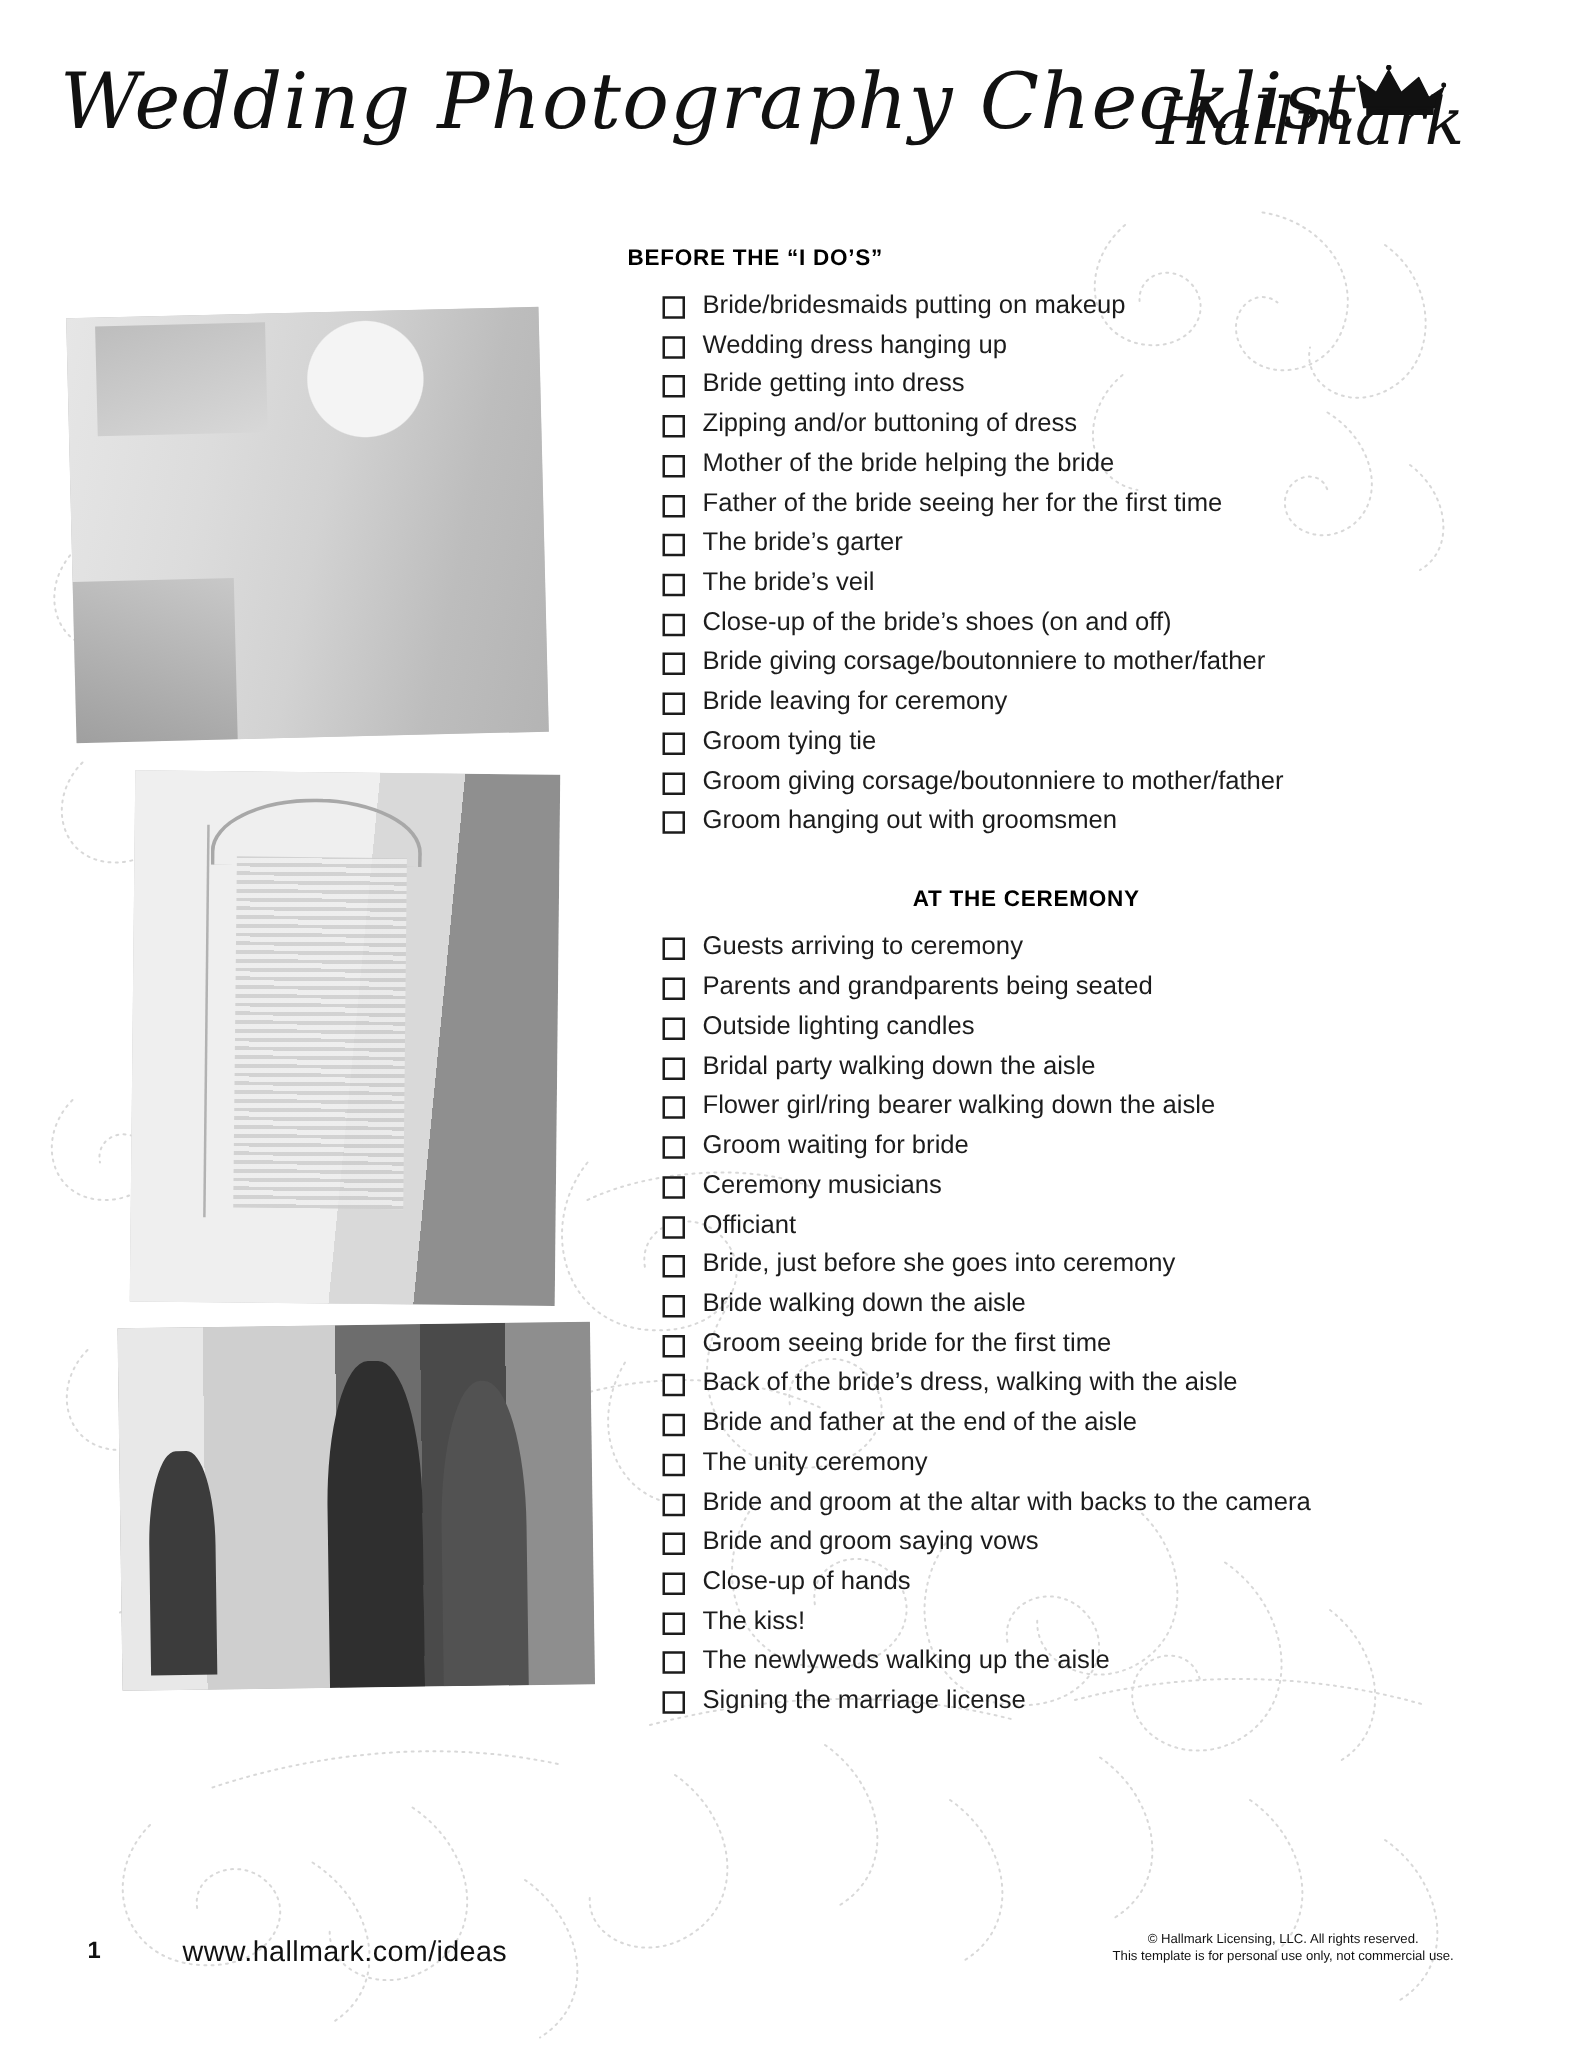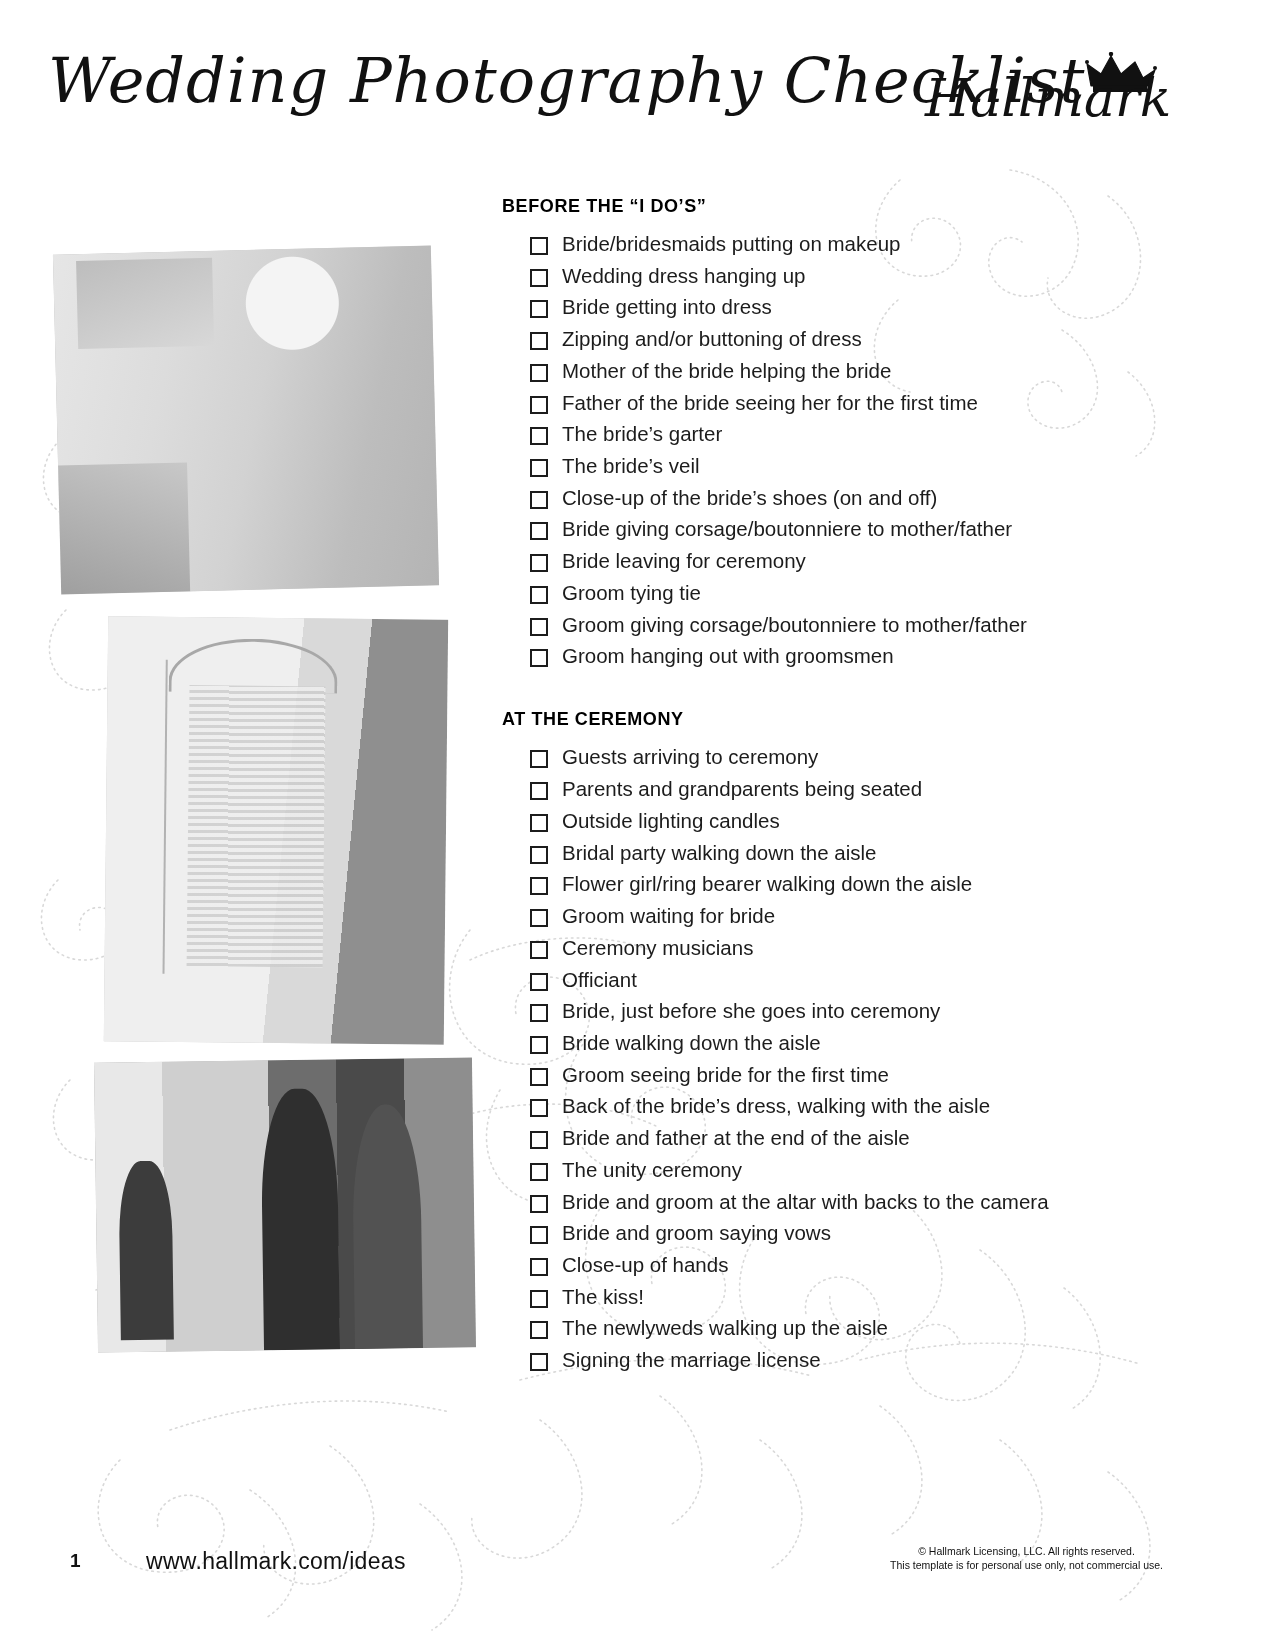--- a/index.html
+++ b/index.html
@@ -81,21 +81,21 @@
       linear-gradient(90deg,#e8e8e8 0 18%, #cfcfcf 18% 46%, #6d6d6d 46% 64%, #4a4a4a 64% 82%, #8e8e8e 82% 100%),
       #bdbdbd;
   }
   #photo-3 .figA{position:absolute;left:6%;top:34%;width:14%;height:62%;background:#3c3c3c;border-radius:42% 42% 0 0;}
   #photo-3 .figB{position:absolute;left:44%;top:10%;width:20%;height:90%;background:#2f2f2f;border-radius:45% 45% 0 0;}
   #photo-3 .figC{position:absolute;left:68%;top:16%;width:18%;height:84%;background:#525252;border-radius:48% 48% 0 0;}
 
   
   #checklist{position:absolute;left:500px;top:196px;width:640px;z-index:3;}
   .section{margin-bottom:6px;}
-  .section + .section{margin-top:42px;}
+  .section + .section{margin-top:42px;text-align:center;}
   .section-title{
     font-size:18px;
     font-weight:bold;
     letter-spacing:.6px;
     color:#000000;
     margin:0 0 16px 2px;
   }
   .items{list-style:none;margin:4px;padding:0;}
   .item{
     display:flex;

